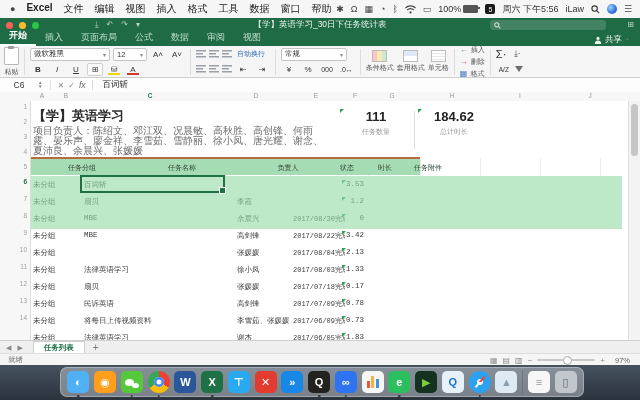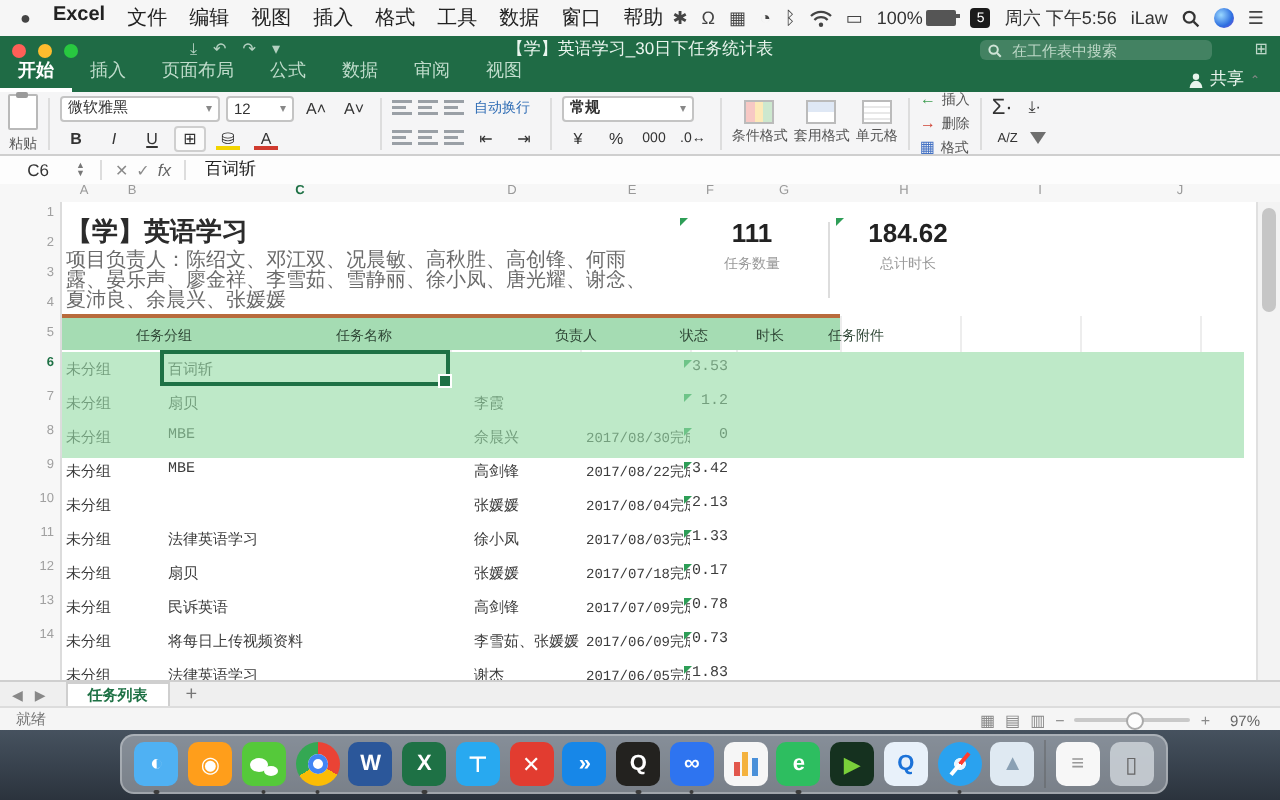--- a/index.html
+++ b/index.html
@@ -220,27 +220,26 @@
       <span>↶</span>
       <span>↷</span>
       <span>▾</span>
     </span>
     <span id="doc-title">【学】英语学习_30日下任务统计表</span>
     <span class="tb-search">
       <svg width="7" height="7" viewBox="0 0 9 9">
         <circle cx="3.6" cy="3.6" r="2.7" fill="none" stroke="#cfe4d7" stroke-width="1.3"></circle>
         <line x1="5.8" y1="5.8" x2="8.2" y2="8.2" stroke="#cfe4d7" stroke-width="1.3"></line>
       </svg>
-      <input type="text" placeholder="在工作表中搜索" style="">
     </span>
     <span class="tb-grid">⊞</span>
   </div>
 
   <div id="ribtabs">
-    <span id="rtab-list" style="display:flex;">
+    <span id="rtab-list" style="display:flex;align-items:flex-end;">
         <span class="rtab active">开始</span>
         <span class="rtab">插入</span>
         <span class="rtab">页面布局</span>
         <span class="rtab">公式</span>
         <span class="rtab">数据</span>
         <span class="rtab">审阅</span>
         <span class="rtab">视图</span>
       </span>
     <span class="share">
       <svg width="8" height="8" viewBox="0 0 10 10">
@@ -292,21 +291,21 @@
         <span class="alico"></span>
         <span class="alico"></span>
         <span class="alico"></span>
         <span class="rbtn">⇤</span>
         <span class="rbtn">⇥</span>
       </div>
     </div>
     <div class="rsep"></div>
     <div class="rgroup">
       <div class="rrow">
-        <span class="rsel" style="width:58px;font-weight:bold;">
+        <span class="rsel" style="width:58px;">
           <span>常规</span>
           <span class="caret">▾</span>
         </span>
       </div>
       <div class="rrow">
         <span class="rbtn">¥</span>
         <span class="rbtn">%</span>
         <span class="rbtn" style="font-size:7px;">000</span>
         <span class="rbtn" style="font-size:7px;">.0↔</span>
       </div>

